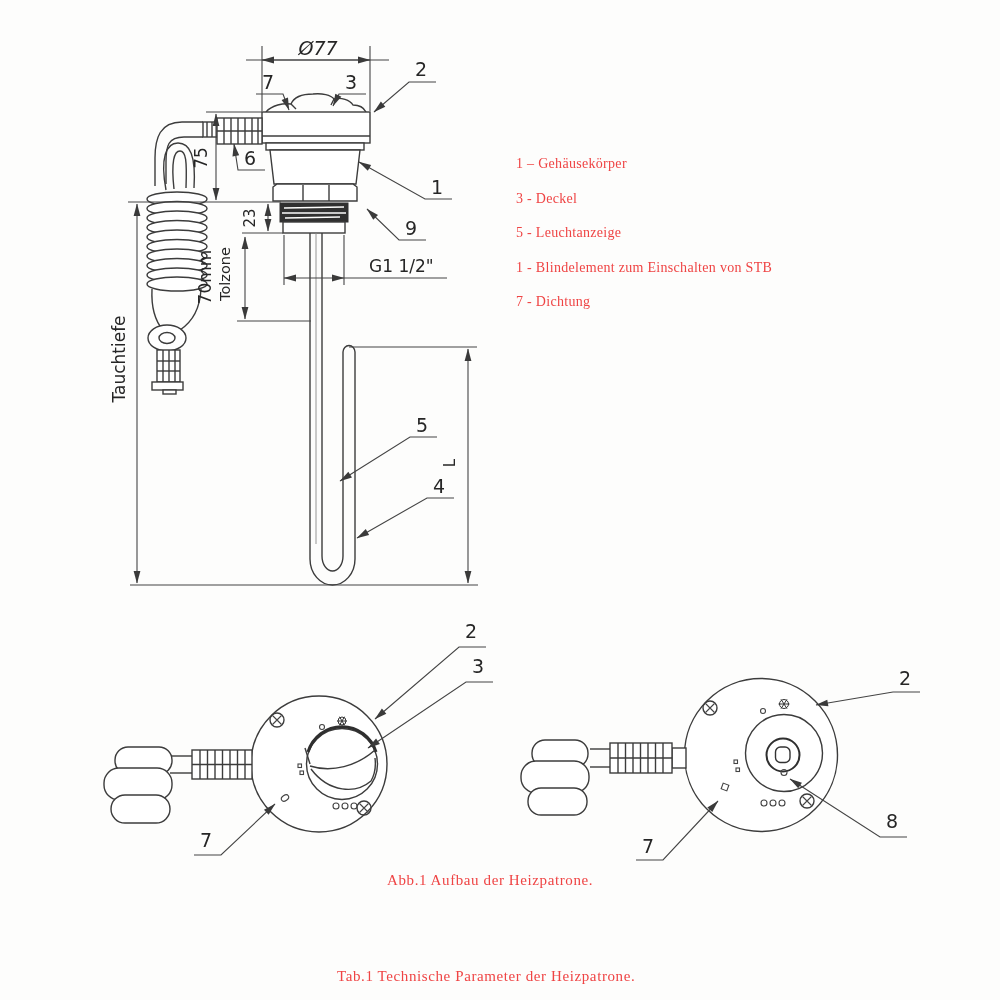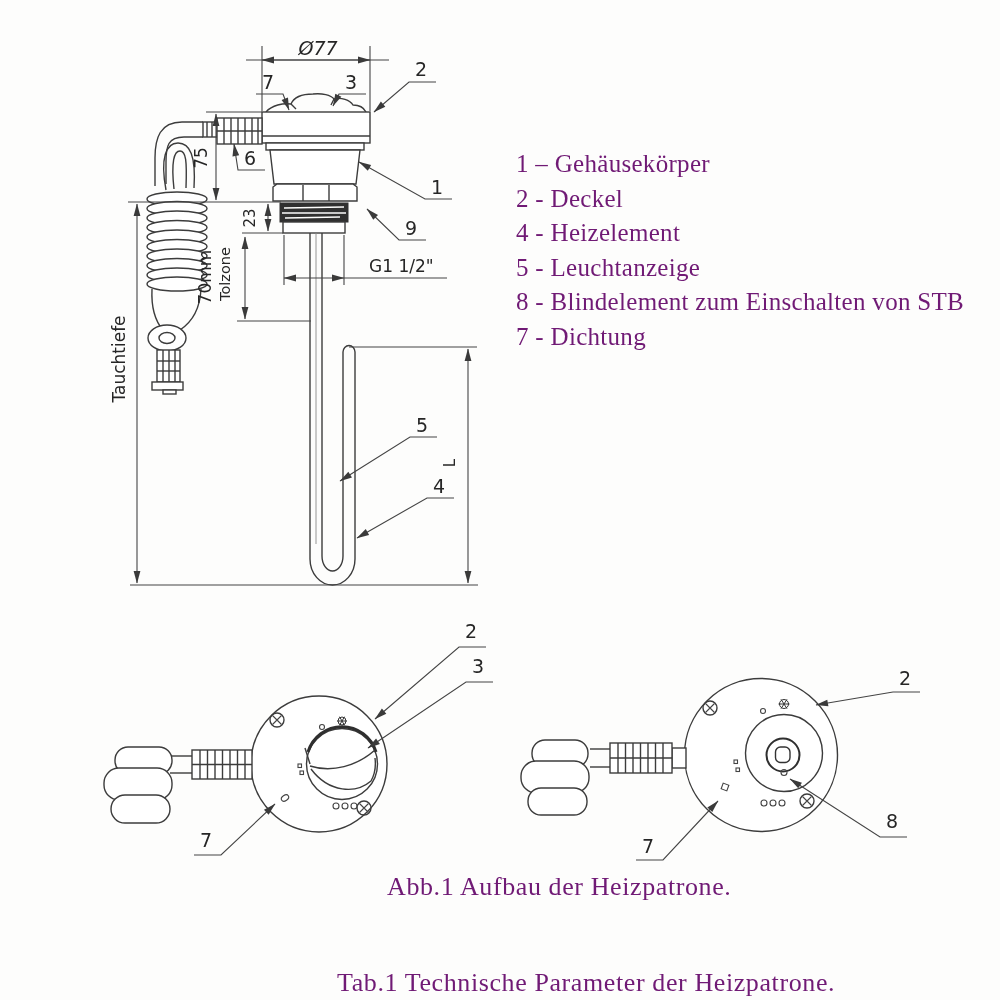--- a/index.html
+++ b/index.html
@@ -1,30 +1,30 @@
 <!DOCTYPE html>
 <html><head>
 <meta charset="utf-8">
 <style>
   html,body{margin:0;padding:0;}
   body{background:#ffffff;}
   #page{position:relative;width:1000px;height:1000px;background:#fdfdfc;overflow:hidden;
-        font-family:"Liberation Serif", serif;color:#701a75;}
+        font-family:"Liberation Serif", serif;color:#ef4444;}
   #drawing{position:absolute;left:0;top:0;}
   svg text{fill:#262626;}
   .dimtxt{font-family:"DejaVu Sans", sans-serif;font-size:17px;}
   .dimbig{font-family:"DejaVu Sans", sans-serif;font-size:19px;font-style:italic;}
   .callout{font-family:"DejaVu Sans", sans-serif;font-size:19px;}
   .rot{text-anchor:middle;}
   .ln{stroke:#3c3c3c;stroke-width:1.4;fill:none;}
   .thin{stroke:#444;stroke-width:1.1;fill:none;}
   .wht{fill:#ffffff;stroke:#3c3c3c;stroke-width:1.4;}
-  .legend{position:absolute;left:516px;top:147px;font-size:25px;line-height:34.5px;
+  .legend{position:absolute;left:516px;top:147px;font-size:14px;line-height:34.5px;
           letter-spacing:0.3px;white-space:nowrap;}
-  .caption{position:absolute;font-size:26px;letter-spacing:0.6px;white-space:nowrap;}
+  .caption{position:absolute;font-size:15px;letter-spacing:0.6px;white-space:nowrap;}
   #fig-caption{left:387px;top:872px;}
   #tab-caption{left:337px;top:968px;}
 </style>
 </head>
 <body>
 
 <div id="page">
 
 <svg id="drawing" width="1000" height="1000" viewBox="0 0 1000 1000">
   <defs>
@@ -307,22 +307,21 @@
     </g>
     <g>
       <text class="callout" x="892" y="828" text-anchor="middle">8</text>
       <path class="thin" d="M907,837 L880,837 L790,779" marker-end="url(#arr)"></path>
     </g>
   </g>
 </svg>
 
   <div class="legend">
     <div>1 – Gehäusekörper</div>
-    <div>2 - Deckel</div>
-    <div>4 - Heizelement</div>
+    <div>3 - Deckel</div>
     <div>5 - Leuchtanzeige</div>
-    <div>8 - Blindelement zum Einschalten von STB</div>
+    <div>1 - Blindelement zum Einschalten von STB</div>
     <div>7 - Dichtung</div>
   </div>
 
   <div id="fig-caption" class="caption">Abb.1 Aufbau der Heizpatrone.</div>
   <div id="tab-caption" class="caption">Tab.1 Technische Parameter der Heizpatrone.</div>
 </div>
 
 </body></html>

